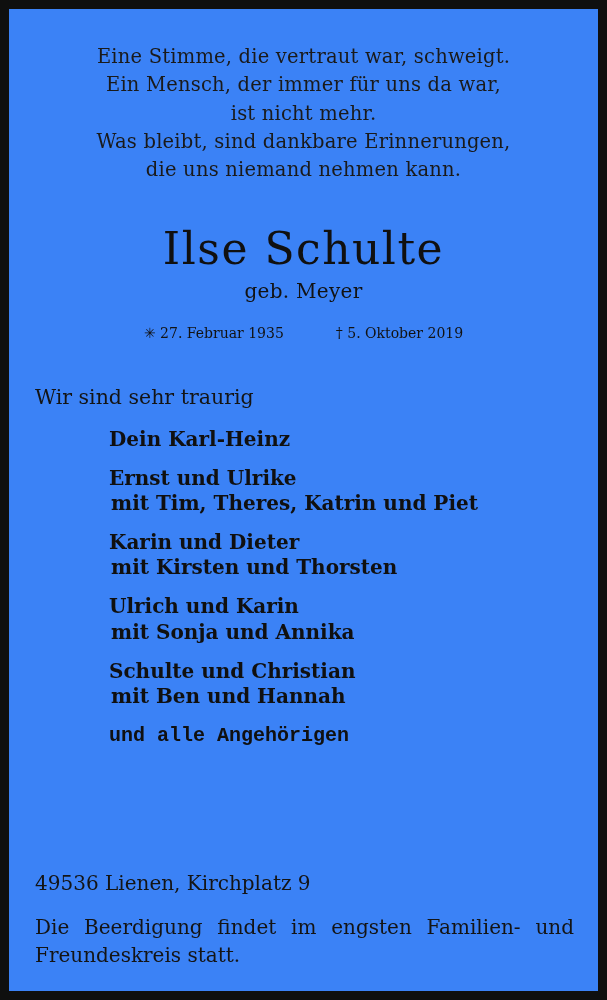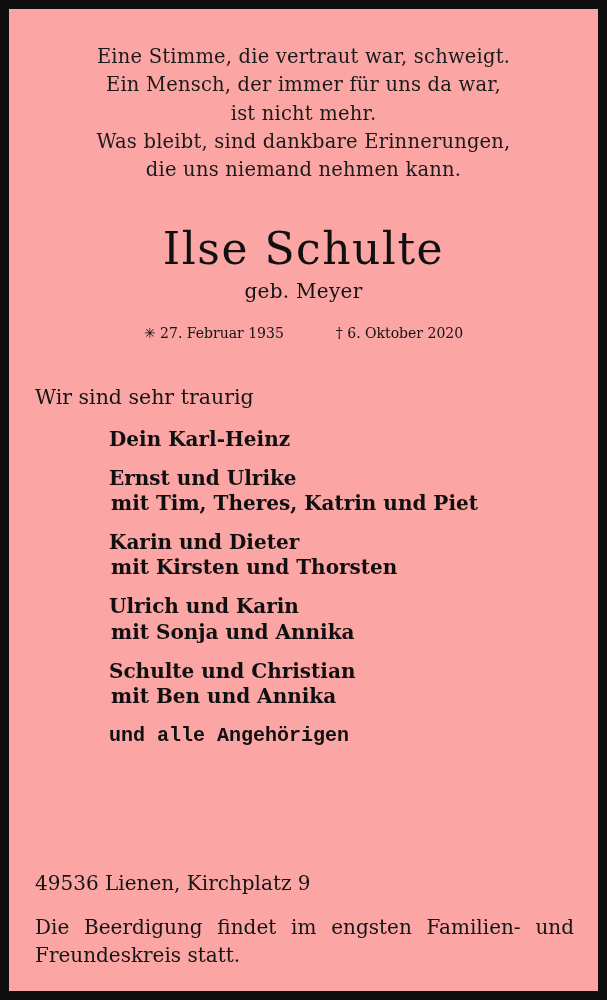--- a/index.html
+++ b/index.html
@@ -11,21 +11,21 @@
     width: 607px;
     height: 1000px;
     font-family: "DejaVu Serif", serif;
     color: #111111;
   }
   .obituary {
     position: relative;
     box-sizing: border-box;
     width: 607px;
     height: 1000px;
-    background: #fca5a5;
+    background: #3b82f6;
     border: 9px solid #0f0f0f;
     padding: 28px 24px 18px 24px;
     display: flex;
     flex-direction: column;
   }
   .poem {
     text-align: center;
     font-size: 19.5px;
     line-height: 1.45;
     letter-spacing: 0.2px;
@@ -117,21 +117,21 @@
     <div>die uns niemand nehmen kann.</div>
   </div>
 
   <div class="name-block">
     <div class="name">Ilse Schulte</div>
     <div class="maiden">geb. Meyer</div>
   </div>
 
   <div class="dates">
     <div class="date">✳ 27. Februar 1935</div>
-    <div class="date">† 6. Oktober 2020</div>
+    <div class="date">† 5. Oktober 2019</div>
   </div>
 
   <div class="mourn-intro">Wir sind sehr traurig</div>
 
   <div class="family">
     <div class="group">
       <div>Dein Karl-Heinz</div>
     </div>
     <div class="group">
       <div>Ernst und Ulrike</div>
@@ -140,21 +140,21 @@
     <div class="group">
       <div>Karin und Dieter</div>
       <div class="sub">mit Kirsten und Thorsten</div>
     </div>
     <div class="group">
       <div>Ulrich und Karin</div>
       <div class="sub">mit Sonja und Annika</div>
     </div>
     <div class="group">
       <div>Schulte und Christian</div>
-      <div class="sub">mit Ben und Annika</div>
+      <div class="sub">mit Ben und Hannah</div>
     </div>
     <div class="group">
       <div>und alle Angehörigen</div>
     </div>
   </div>
 
   <div class="footer">
     <div class="addr">49536 Lienen, Kirchplatz 9</div>
     <div class="note">Die Beerdigung findet im engsten Familien- und Freundeskreis statt.</div>
   </div>

